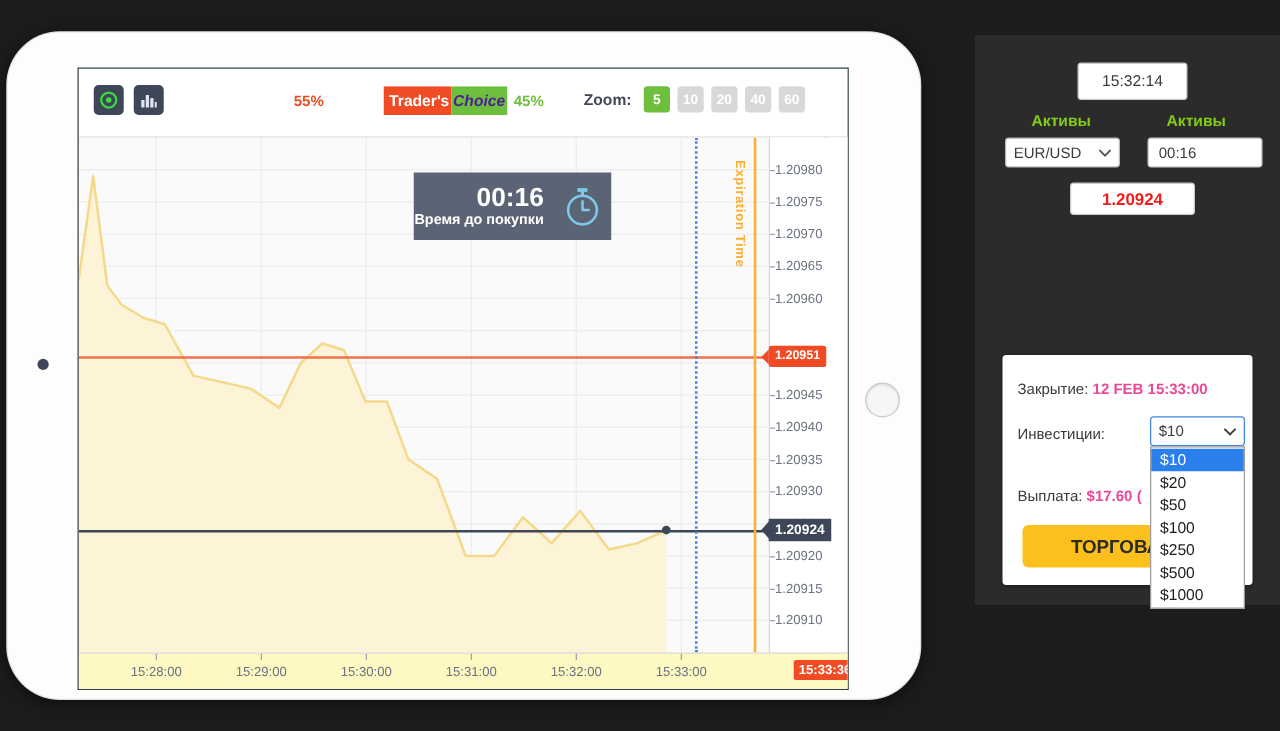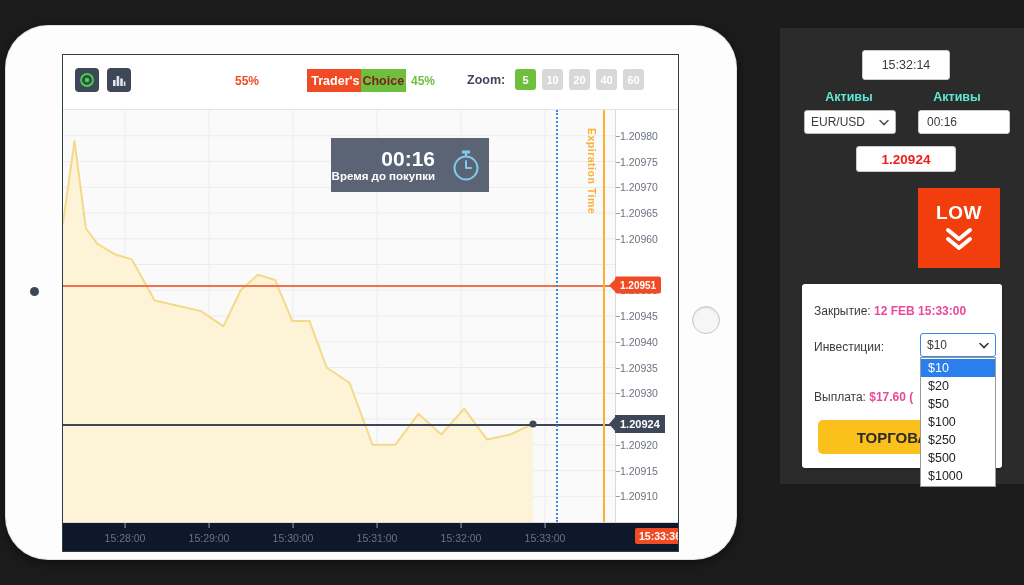--- a/index.html
+++ b/index.html
@@ -66,25 +66,26 @@
     display: flex; overflow: hidden; padding-left: 32px;
   }
   .tc-red {
     background: #f04b24; color: #fff;
     flex: 0 0 55%;
     font-size: 12.5px; font-weight: bold;
     display: flex; align-items: center; justify-content: flex-end;
     padding-right: 2px;
   }
   .tc-green {
-    background: #6fbf3e; color: #7f1d1d;
+    background: #6fbf3e; color: #4c1d95;
     flex: 0 0 45%;
     font-size: 12.5px; font-weight: bold;
     display: flex; align-items: center; justify-content: flex-start;
     padding-left: 1px;
+    font-style: italic;
   }
 
   .zoom-label {
     position: absolute; left: 404px; top: 18px;
     font-size: 12.5px; font-weight: bold; color: #3f4657;
   }
   .zoom-btns { position: absolute; left: 452px; top: 14px; display: flex; gap: 6px; }
   .zoom-btn {
     width: 21px; height: 21px; border-radius: 3px;
     background: #d8d8d8; color: #fff;
@@ -117,21 +118,21 @@
     white-space: nowrap;
     transform: translateY(-50%);
   }
   .ytick::before {
     content: ""; position: absolute; left: -4px; top: 50%;
     width: 4px; height: 1px; background: #9aa0a6;
   }
   .xaxis {
     position: absolute; left: 0; top: 412px;
     width: 617px; height: 32px;
-    background: #0f172a;
+    background: #fef9c3;
     border-top: 1px solid #d9d9d9;
   }
   .xtick {
     position: absolute; top: 9px;
     font-size: 10.5px; color: #6b7280;
     transform: translateX(-50%);
     white-space: nowrap;
   }
   .xtick::before {
     content: ""; position: absolute; left: 50%; top: -9px;
@@ -213,21 +214,21 @@
   }
   .p-clock {
     position: absolute; left: 82px; top: 22px;
     width: 88px; height: 30px;
     background: #fff; border: 1px solid #ccc; border-radius: 3px;
     font-size: 12.5px; color: #3b3b3b;
     display: flex; align-items: center; justify-content: center;
   }
   .p-lab {
     position: absolute; top: 62px;
-    font-size: 12.5px; font-weight: bold; color: #5eead4;
+    font-size: 12.5px; font-weight: bold; color: #84cc16;
     text-align: center; width: 110px;
   }
   .p-lab.l1 { left: 14px; }
   .p-lab.l2 { left: 122px; }
 
   .p-select {
     position: absolute; left: 24px; top: 82px;
     width: 92px; height: 24px;
     background: #fff; border: 1px solid #bbb; border-radius: 3px;
     font-size: 12px; color: #3b3b3b;
@@ -463,29 +464,20 @@
       <svg width="10" height="7" viewBox="0 0 10 7">
         <path d="M1 1.5 L5 5.5 L9 1.5" fill="none" stroke="#555" stroke-width="1.6" stroke-linecap="round"></path>
       </svg>
     </div>
 
     <div class="p-field">00:16</div>
 
     <div class="p-price">1.20924</div>
 
 
-    <div class="dir-btn dir-low">
-      <span class="t">LOW</span>
-      <span>
-        <svg width="30" height="24" viewBox="0 0 30 24">
-          <path d="M4 3 L15 12 L26 3" fill="none" stroke="#fff" stroke-width="4" stroke-linecap="round" stroke-linejoin="round"></path>
-          <path d="M4 12 L15 21 L26 12" fill="none" stroke="#fff" stroke-width="4" stroke-linecap="round" stroke-linejoin="round"></path>
-        </svg>
-      </span>
-    </div>
 
     <div class="trade-card">
 
       <div class="tc-row tc-close">
         <span>Закрытие:</span>
         <b>12 FEB 15:33:00</b>
       </div>
 
       <div class="tc-row tc-inv">Инвестиции:</div>
 

